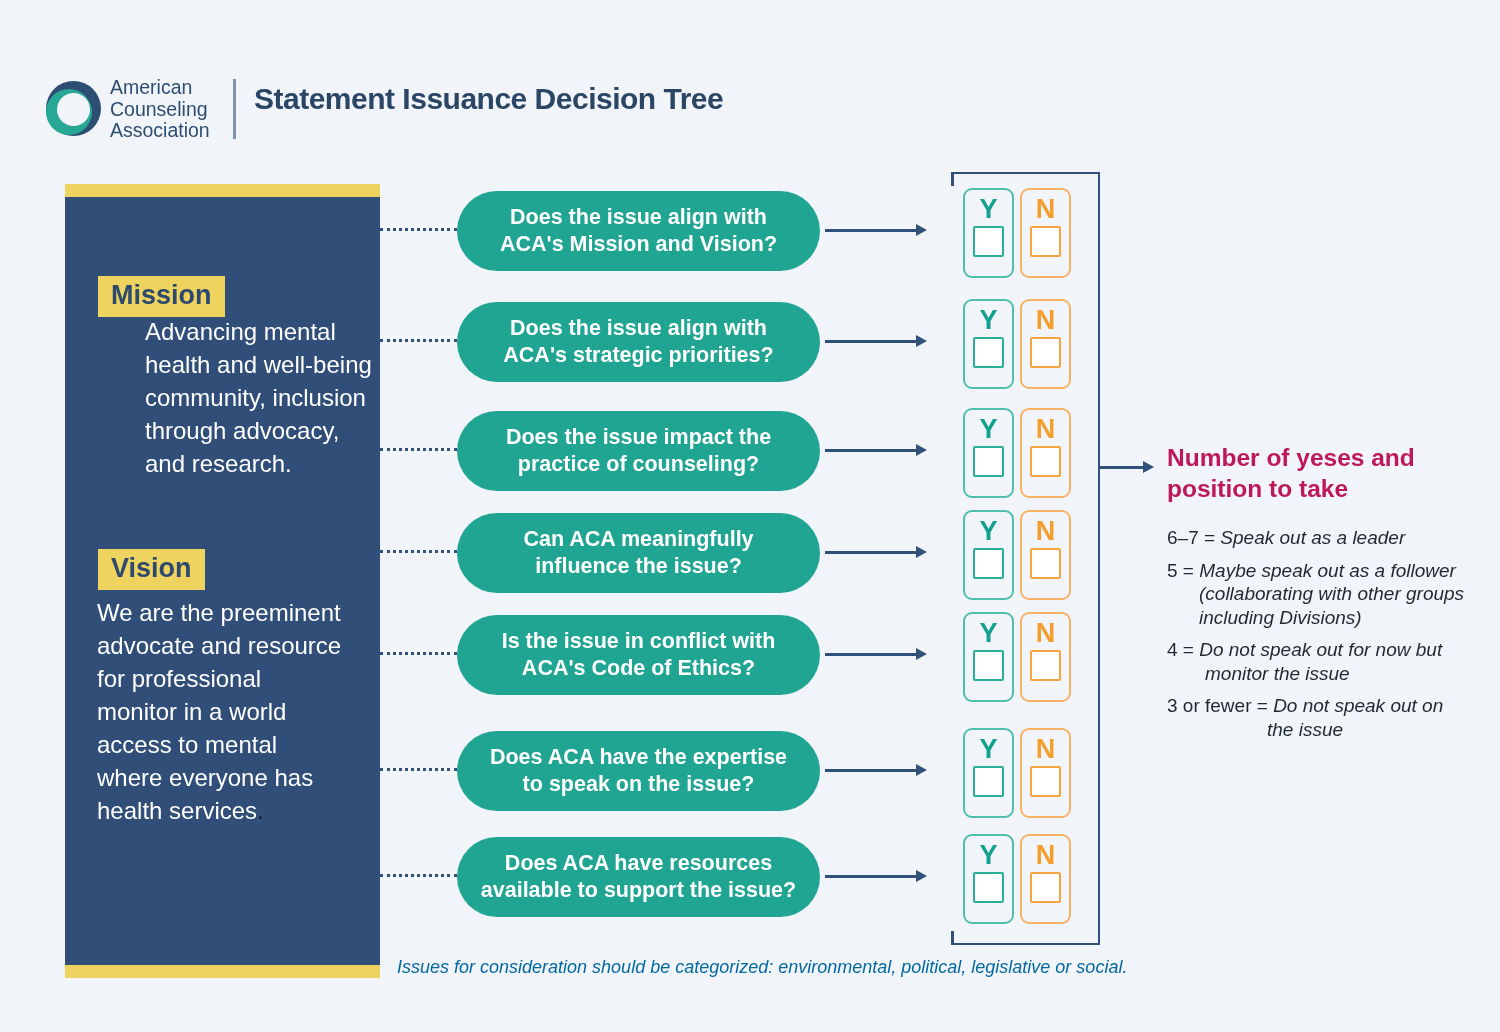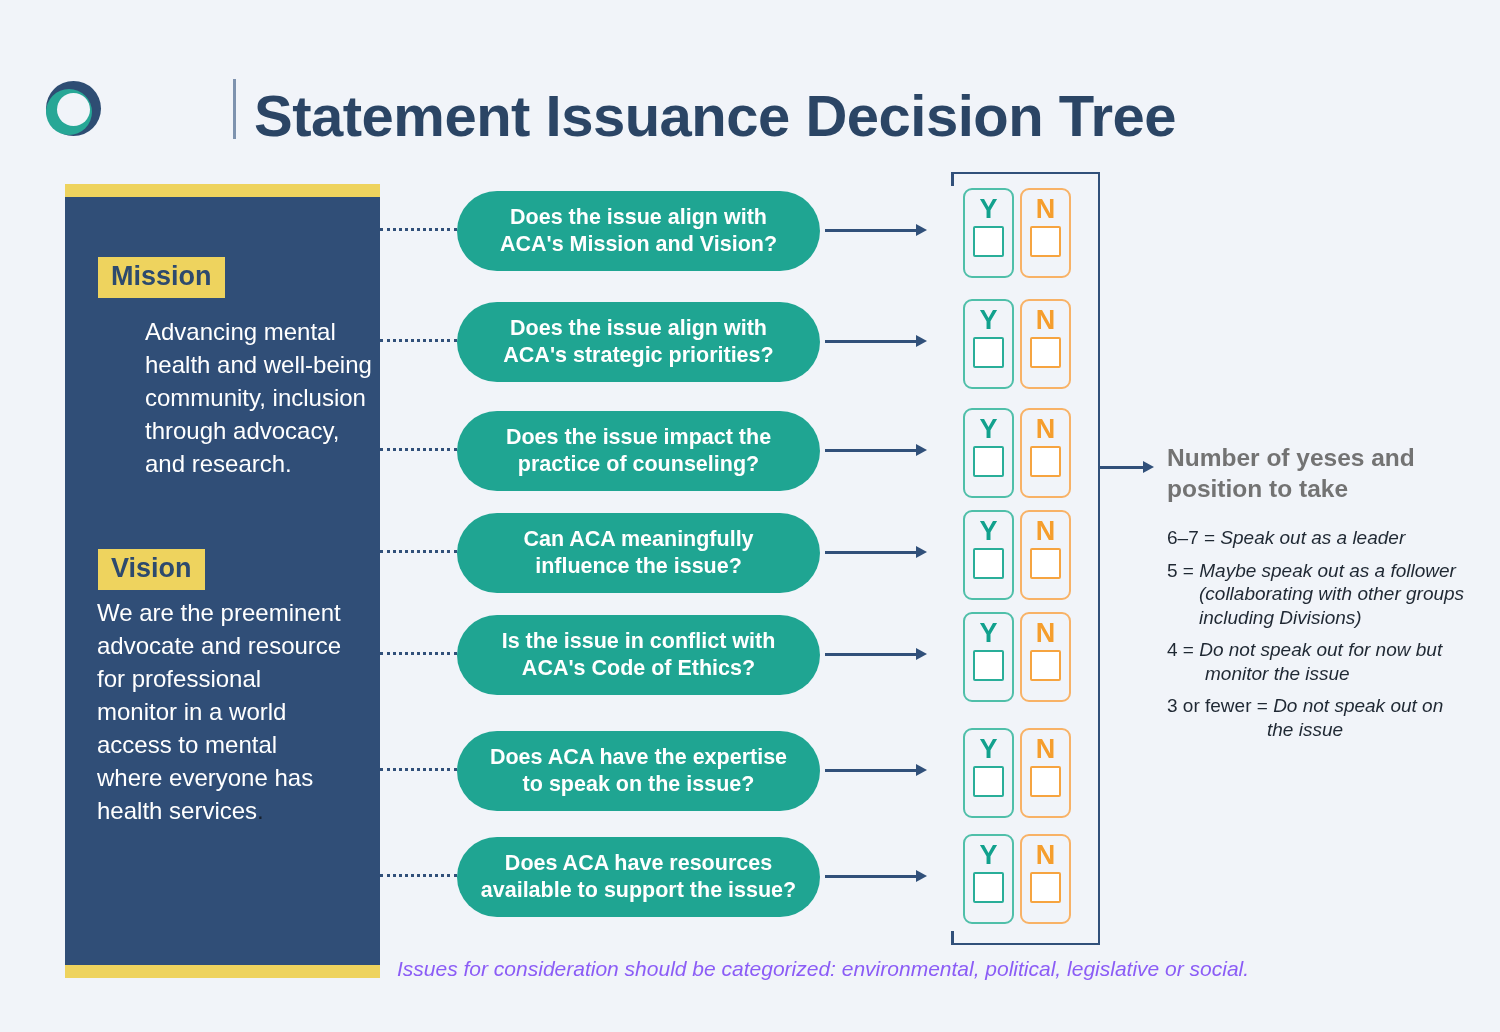--- a/index.html
+++ b/index.html
@@ -9,32 +9,32 @@
     font-family:"Liberation Sans", sans-serif;
   }
   
   .logo-outer{position:absolute;left:46px;top:81px;width:55px;height:55px;border-radius:50%;background:#2e4d73;}
   .logo-teal{position:absolute;left:46px;top:89px;width:46px;height:46px;border-radius:50%;background:#27a796;}
   .logo-white{position:absolute;left:57px;top:93px;width:33px;height:33px;border-radius:50%;background:#f1f4f9;}
   .logo-text{position:absolute;left:110px;top:77px;color:#2e4d73;font-size:19.5px;line-height:21.5px;font-weight:400;}
   .header-divider{position:absolute;left:233px;top:79px;width:2.5px;height:60px;background:#7e93af;}
   .page-title{
     position:absolute;left:254px;top:82px;color:#2b4565;
-    font-size:58px;font-weight:800;letter-spacing:-0.5px;white-space:nowrap;
+    font-size:30px;font-weight:800;letter-spacing:-0.5px;white-space:nowrap;
   }
   
   .sidebar-strip{position:absolute;left:65px;width:315px;height:13px;background:#eed35e;}
   .strip-top{top:184px;}
   .strip-bottom{top:965px;}
   .sidebar{position:absolute;left:65px;top:197px;width:315px;height:768px;background:#304e77;}
   .side-label{
     position:absolute;left:33px;display:inline-block;background:#eed35e;color:#2d4a6e;
     font-size:27px;font-weight:700;padding:4px 13px 6px 13px;
   }
-  .mission-label{top:60px;}
+  .mission-label{top:79px;}
   .vision-label{top:352px;}
   .side-text{position:absolute;left:32px;width:280px;color:#ffffff;font-size:24px;line-height:33px;}
   .mission-text{top:118px;margin-left:48px;}
   .vision-text{top:399px;}
   .dark-dot{color:#16202e;}
   
   .row{position:absolute;left:380px;width:718px;height:86px;}
   .dotted{position:absolute;left:0;top:40px;width:77px;height:0;border-top:3.5px dotted #31507a;}
   .pill{
     position:absolute;left:77px;top:3px;width:363px;height:80px;background:#1fa592;border-radius:40px;
@@ -55,39 +55,44 @@
   .card-y .yn-box{border-color:#29ae99;}
   .card-n .yn-box{border-color:#f6a440;}
   
   .yn-frame{position:absolute;left:951px;top:172px;width:147px;height:769px;
     border:2.5px solid #31507a;border-left:none;}
   .yn-frame::before{content:"";position:absolute;left:0;top:0;width:2.5px;height:12px;background:#31507a;}
   .yn-frame::after{content:"";position:absolute;left:0;bottom:0;width:2.5px;height:12px;background:#31507a;}
   .result-arrow-line{position:absolute;left:1098px;top:466px;width:46px;height:2.5px;background:#31507a;}
   .result-arrow-head{position:absolute;left:1143px;top:460.5px;width:0;height:0;
     border-left:11px solid #31507a;border-top:6.5px solid transparent;border-bottom:6.5px solid transparent;}
-  .result-heading{position:absolute;left:1167px;top:442px;color:#737373;font-size:24.5px;font-weight:700;line-height:31px;}
+  .result-heading{position:absolute;left:1167px;top:442px;color:#be185d;font-size:24.5px;font-weight:700;line-height:31px;}
   .rules{position:absolute;left:1167px;top:526px;width:345px;color:#1f2833;font-size:19px;line-height:23.5px;}
   .rule{margin-bottom:9px;}
   .rule-value{font-style:italic;}
   .rule-cont{font-style:italic;}
   .indent-32{padding-left:32px;}
   .indent-38{padding-left:38px;}
   .indent-100{padding-left:100px;}
   
-  .footnote{position:absolute;left:397px;top:957px;font-style:italic;font-size:21px;color:#8b5cf6;white-space:nowrap;}
+  .footnote{position:absolute;left:397px;top:957px;font-style:italic;font-size:18px;color:#0369a1;white-space:nowrap;}
 </style>
 </head>
 <body>
 
 <div class="canvas">
 
   <div class="logo-outer"></div>
   <div class="logo-teal"></div>
   <div class="logo-white"></div>
+  <div class="logo-text">
+    <div>American</div>
+    <div>Counseling</div>
+    <div>Association</div>
+  </div>
   <div class="header-divider"></div>
   <div class="page-title">Statement Issuance Decision Tree</div>
 
   <div class="sidebar-strip strip-top"></div>
   <div class="sidebar">
     <div class="side-label mission-label">Mission</div>
     <div class="side-text mission-text">
       <div>Advancing mental</div>
       <div>health and well-being</div>
       <div>community, inclusion</div>

